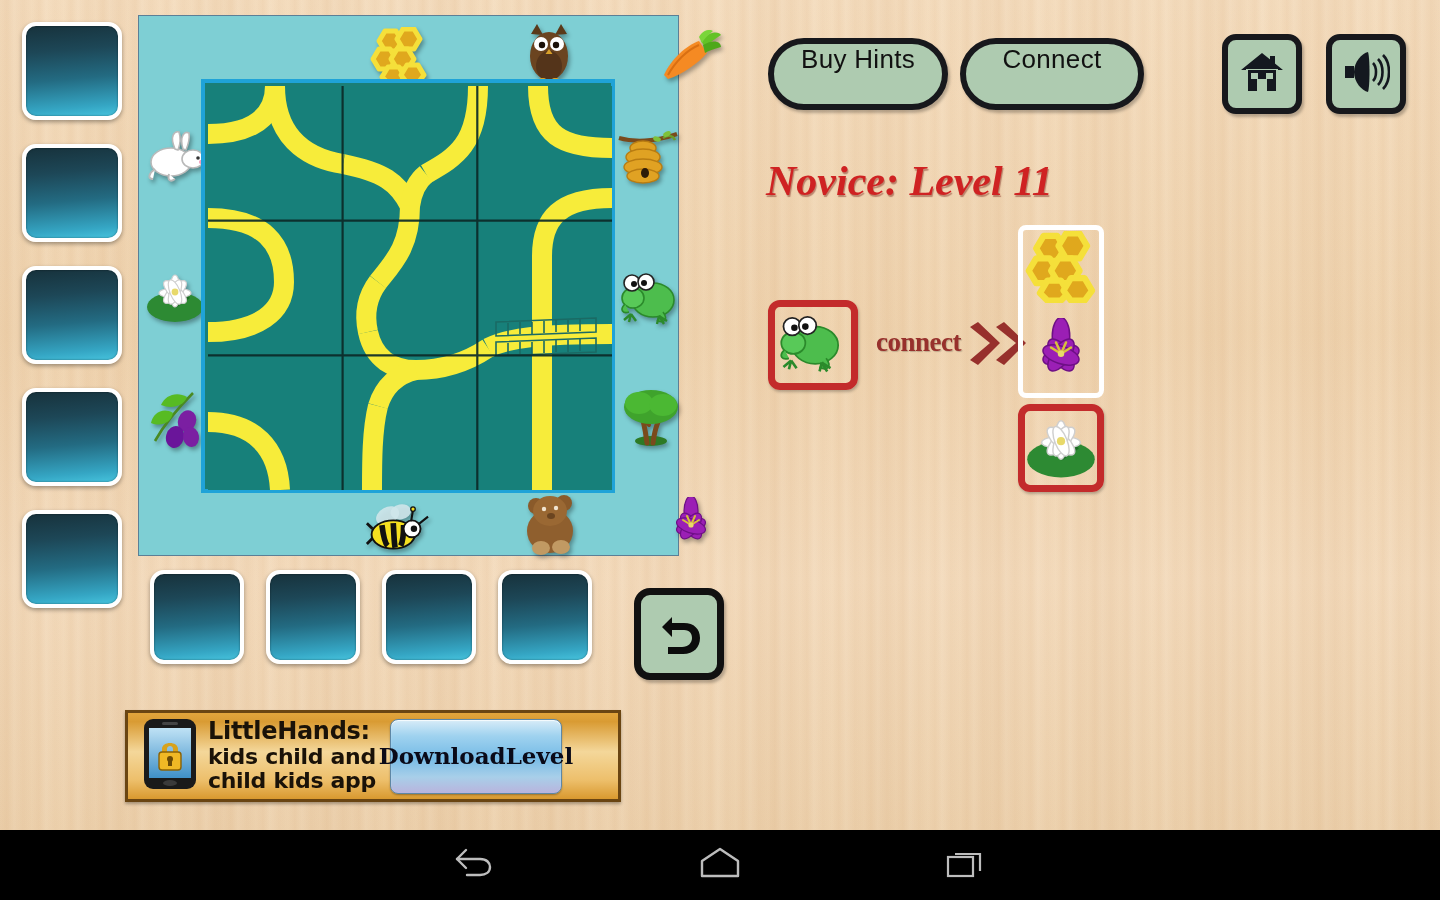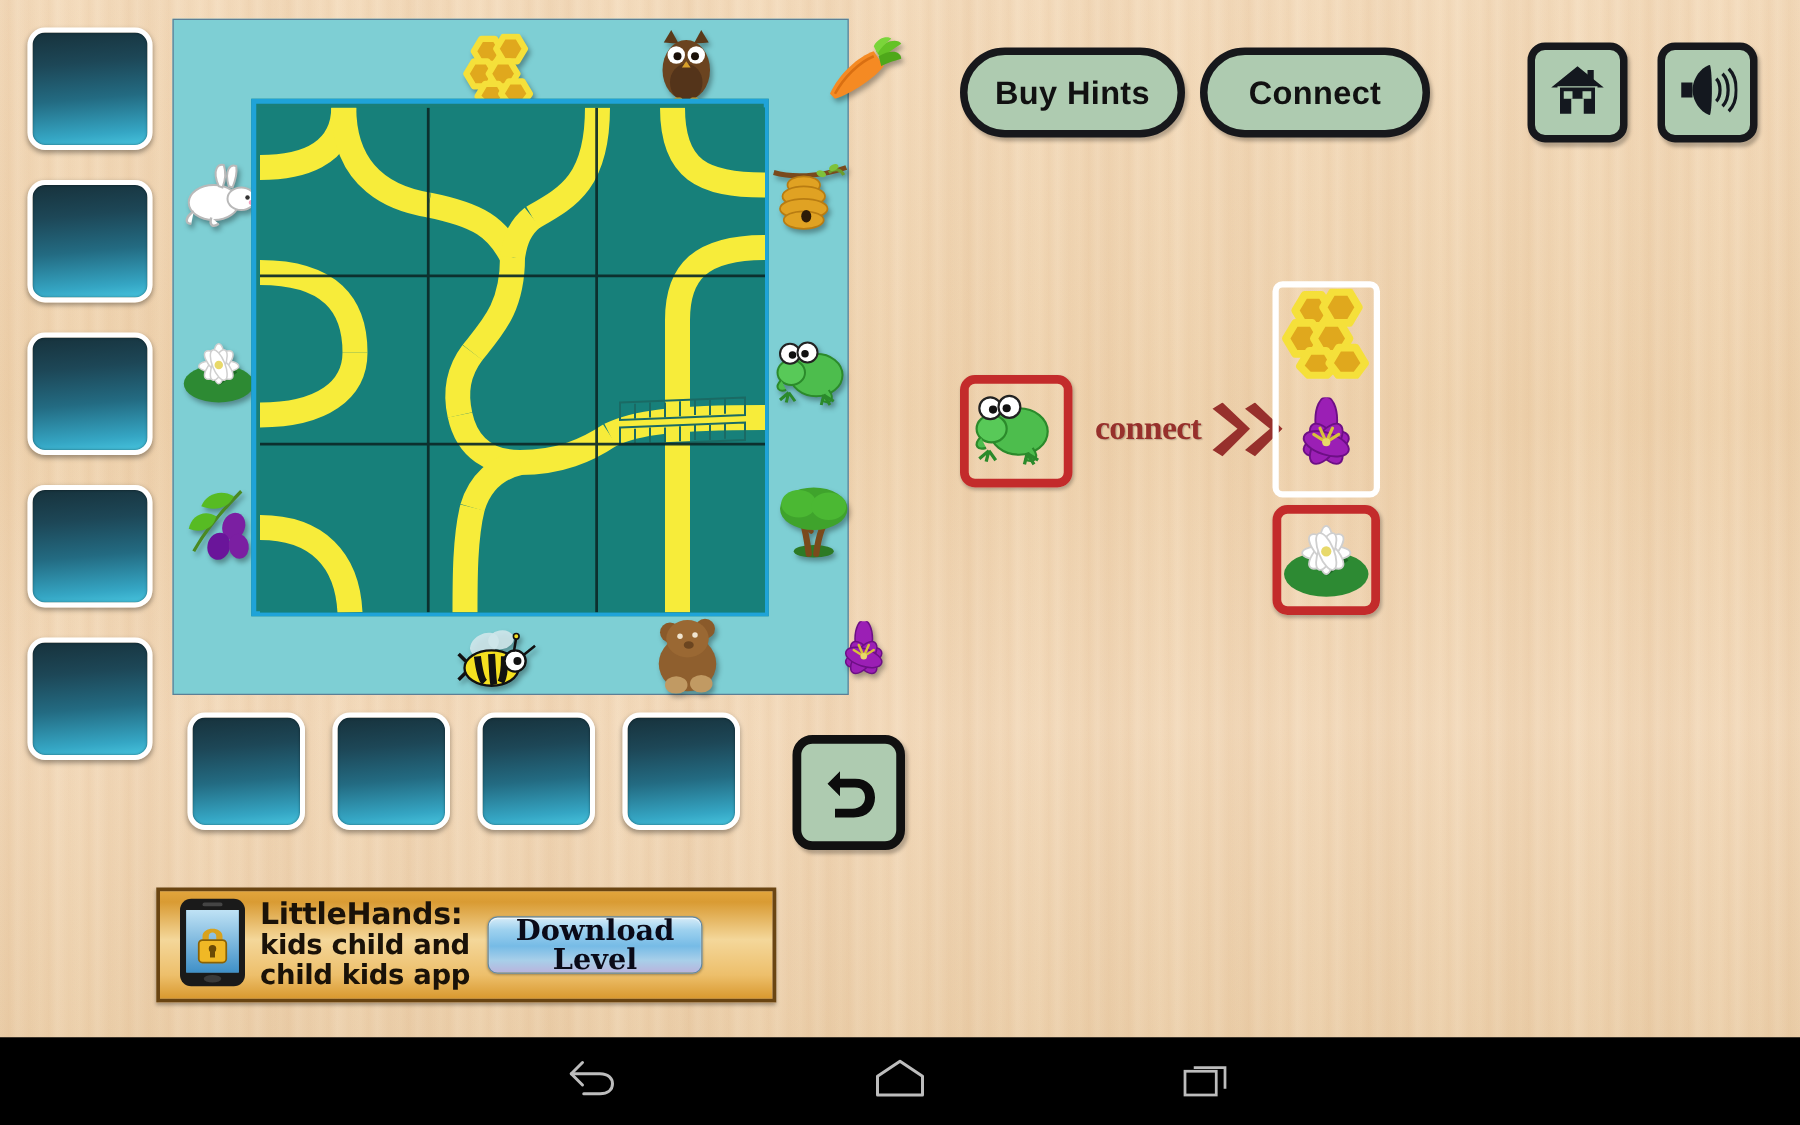--- a/index.html
+++ b/index.html
@@ -48,25 +48,24 @@
     background:#1a7f78;
   }
   #gridinner{position:absolute;left:3px;top:3px;width:404px;height:404px;overflow:hidden;background:#17807a;}
   #gridinner svg{display:block;}
   .edgeicon{position:absolute;width:64px;height:64px;display:flex;align-items:center;justify-content:center;}
   .edgeicon svg{display:block;filter:drop-shadow(2px 3px 2px rgba(0,0,0,.33));}
   
   .pillbtn{
     position:absolute;height:72px;border-radius:40px;
     background:#aecbb0;border:6px solid #17181c;box-sizing:border-box;
-    display:flex;align-items:center;justify-content:center;
+    display:flex;align-items:flex-start;justify-content:center;
     font-size:26px;color:#111;letter-spacing:.3px;
     box-shadow:2px 3px 3px rgba(0,0,0,.25);
     cursor:pointer;
-    font-weight:bold;
   }
   .sqbtn{
     position:absolute;width:80px;height:80px;border-radius:14px;
     background:#aecbb0;border:6px solid #17181c;box-sizing:border-box;
     display:flex;align-items:center;justify-content:center;
     box-shadow:2px 3px 3px rgba(0,0,0,.25);cursor:pointer;
   }
   #title{
     position:absolute;left:766px;top:157px;
     font-family:"Liberation Serif", serif;font-style:italic;font-weight:bold;
@@ -112,24 +111,24 @@
     background:linear-gradient(180deg,#e2a53c 0%,#d99b33 10%,#f4d79a 45%,#edbf6b 78%,#d9992f 100%);
     border:3px solid #6a4512;box-sizing:border-box;
     display:flex;align-items:center;
     box-shadow:0 2px 3px rgba(0,0,0,.3);
     cursor:pointer;
   }
   #adtext{font-family:"DejaVu Sans", sans-serif;font-weight:bold;color:#1a1208;line-height:1.08;}
   #adtext .l1{font-size:24px;letter-spacing:-.3px;}
   #adtext .l2,#adtext .l3{font-size:22px;letter-spacing:-.3px;}
   #adbtn{
-    width:172px;height:46px;border-radius:8px;
+    width:172px;height:75px;border-radius:8px;
     background:linear-gradient(180deg,#d7ecf8 0%,#9fd2ef 22%,#76bbe6 52%,#a8cfe9 78%,#b9b4dd 100%);
     border:1px solid #5e87a5;box-sizing:border-box;
-    display:flex;flex-direction:column;align-items:center;justify-content:center;
+    display:flex;flex-direction:row;align-items:center;justify-content:center;
     font-family:"DejaVu Serif", serif;font-weight:bold;font-size:23px;color:#0a0a18;
     line-height:1.02;
     box-shadow:inset 0 1px 1px rgba(255,255,255,.8),0 1px 2px rgba(0,0,0,.3);
   }
   
   #nav{position:absolute;left:0;top:830px;width:1440px;height:70px;background:#000;}
   .navbtn{position:absolute;top:0;height:70px;width:120px;display:flex;align-items:center;justify-content:center;cursor:pointer;}
 </style>
 </head>
 <body>
@@ -412,20 +411,21 @@
         <path d="M12 22 C12 12 20 3 26 2 C28 8 28 36 26 42 C20 41 12 32 12 22 Z" fill="#14181f"></path>
         <g stroke="#14181f" stroke-width="2.6" fill="none">
           <path d="M31 13 C35 17 35 27 31 31"></path>
           <path d="M36 9 C42 15 42 29 36 35"></path>
           <path d="M41 5 C49 13 49 31 41 39"></path>
         </g>
       </svg>
     </span>
   </div>
 
+  <div id="title">Novice: Level 11</div>
 
   <div id="goalfrog">
     <span>
       <svg width="70" height="62" viewBox="0 0 64 56">
         <ellipse cx="34" cy="30" rx="21" ry="17" fill="#4dbd4d" stroke="#2b8a2b" stroke-width="1.6"></ellipse>
         <ellipse cx="14" cy="28" rx="11" ry="10" fill="#58c958" stroke="#2b8a2b" stroke-width="1.6"></ellipse>
         <circle cx="13" cy="13" r="8" fill="#fff" stroke="#222" stroke-width="1.6"></circle>
         <circle cx="27" cy="12" r="8" fill="#fff" stroke="#222" stroke-width="1.6"></circle>
         <circle cx="15" cy="14" r="3" fill="#111"></circle>
           <circle cx="25" cy="13" r="3" fill="#111"></circle>

